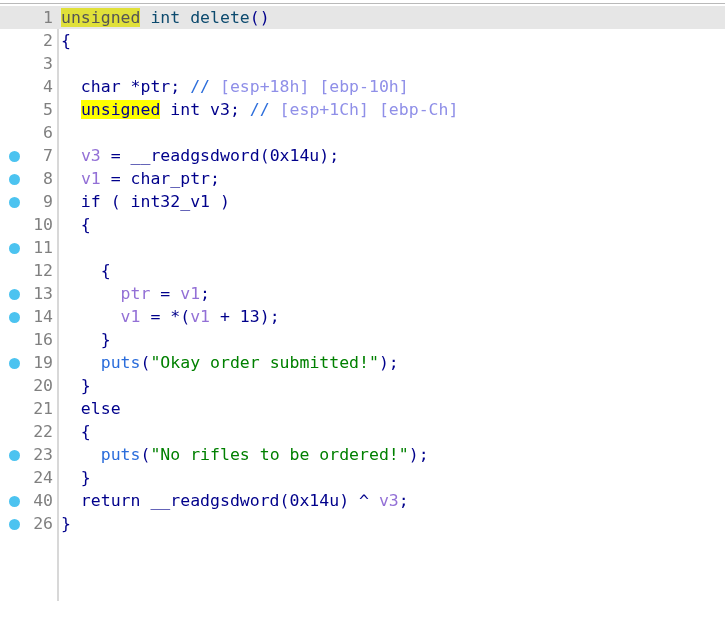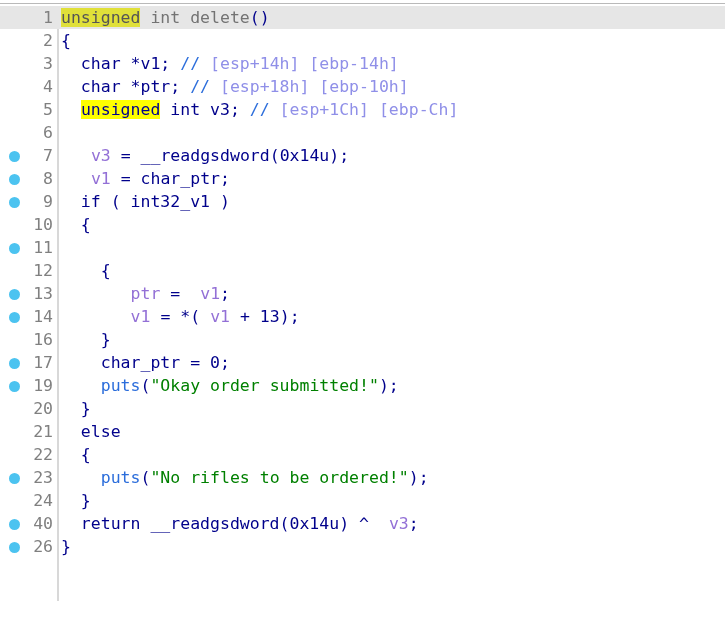--- a/index.html
+++ b/index.html
@@ -93,54 +93,53 @@
 
   .code {
     position: absolute;
     left: 61px;
     top: 0;
     white-space: pre;
   }
 
   
   .t-plain   { color: #00008b; }              
-  .t-gray    { color: #737373; }              
-  .t-local   { color: #9370d6; margin-left: 10px; }              
+  .t-gray    { color: #0c4a6e; }              
+  .t-local   { color: #9370d6; }              
   .t-func    { color: #2b6ddb; }              
   .t-cmt     { color: #2b6ddb; }              
   .t-cmttxt  { color: #8f8fe8; }              
   .t-str     { color: #008000; }
 
   .hl-yellow { background: #ffff00; }
   .hl-yellow-dim { background: #e0e039; color:#555555; }
 </style>
 </head>
 <body>
 
 <div id="editor">
   <div id="top-rule"></div>
   <div id="top-rule-inner"></div>
   <div id="gutter-rule"></div>
   <div id="lines">
       <div class="line current"><div class="lnum">1</div><div class="code"><span class="t-gray hl-yellow-dim">unsigned</span><span class="t-gray"> int delete</span><span class="t-plain">()</span></div></div>
       <div class="line"><div class="lnum">2</div><div class="code"><span class="t-plain">{</span></div></div>
-      <div class="line"><div class="lnum">3</div><div class="code"><span class="t-plain">  char *v1; </span><span class="t-cmt">//</span><span class="t-cmttxt"> [esp+14h] [ebp-14h]</span></div></div>
+      <div class="line"><div class="lnum">3</div></div>
       <div class="line"><div class="lnum">4</div><div class="code"><span class="t-plain">  char *ptr; </span><span class="t-cmt">//</span><span class="t-cmttxt"> [esp+18h] [ebp-10h]</span></div></div>
       <div class="line"><div class="lnum">5</div><div class="code"><span class="t-plain">  </span><span class="t-plain hl-yellow">unsigned</span><span class="t-plain"> int v3; </span><span class="t-cmt">//</span><span class="t-cmttxt"> [esp+1Ch] [ebp-Ch]</span></div></div>
       <div class="line"><div class="lnum">6</div><div class="code"></div></div>
       <div class="line"><div class="bp"></div><div class="lnum">7</div><div class="code"><span class="t-plain">  </span><span class="t-local">v3</span><span class="t-plain"> = __readgsdword(0x14u);</span></div></div>
       <div class="line"><div class="bp"></div><div class="lnum">8</div><div class="code"><span class="t-plain">  </span><span class="t-local">v1</span><span class="t-plain"> = char_ptr;</span></div></div>
       <div class="line"><div class="bp"></div><div class="lnum">9</div><div class="code"><span class="t-plain">  if ( int32_v1 )</span></div></div>
       <div class="line"><div class="lnum">10</div><div class="code"><span class="t-plain">  {</span></div></div>
       <div class="line"><div class="bp"></div><div class="lnum">11</div></div>
       <div class="line"><div class="lnum">12</div><div class="code"><span class="t-plain">    {</span></div></div>
       <div class="line"><div class="bp"></div><div class="lnum">13</div><div class="code"><span class="t-plain">      </span><span class="t-local">ptr</span><span class="t-plain"> = </span><span class="t-local">v1</span><span class="t-plain">;</span></div></div>
       <div class="line"><div class="bp"></div><div class="lnum">14</div><div class="code"><span class="t-plain">      </span><span class="t-local">v1</span><span class="t-plain"> = *(</span><span class="t-local">v1</span><span class="t-plain"> + 13);</span></div></div>
       <div class="line"><div class="lnum">16</div><div class="code"><span class="t-plain">    }</span></div></div>
-      <div class="line"><div class="bp"></div><div class="lnum">17</div><div class="code"><span class="t-plain">    char_ptr = 0;</span></div></div>
       <div class="line"><div class="bp"></div><div class="lnum">19</div><div class="code"><span class="t-plain">    </span><span class="t-func">puts</span><span class="t-plain">(</span><span class="t-str">"Okay order submitted!"</span><span class="t-plain">);</span></div></div>
       <div class="line"><div class="lnum">20</div><div class="code"><span class="t-plain">  }</span></div></div>
       <div class="line"><div class="lnum">21</div><div class="code"><span class="t-plain">  else</span></div></div>
       <div class="line"><div class="lnum">22</div><div class="code"><span class="t-plain">  {</span></div></div>
       <div class="line"><div class="bp"></div><div class="lnum">23</div><div class="code"><span class="t-plain">    </span><span class="t-func">puts</span><span class="t-plain">(</span><span class="t-str">"No rifles to be ordered!"</span><span class="t-plain">);</span></div></div>
       <div class="line"><div class="lnum">24</div><div class="code"><span class="t-plain">  }</span></div></div>
       <div class="line"><div class="bp"></div><div class="lnum">40</div><div class="code"><span class="t-plain">  return __readgsdword(0x14u) ^ </span><span class="t-local">v3</span><span class="t-plain">;</span></div></div>
       <div class="line"><div class="bp"></div><div class="lnum">26</div><div class="code"><span class="t-plain">}</span></div></div>
     </div>
 </div>

